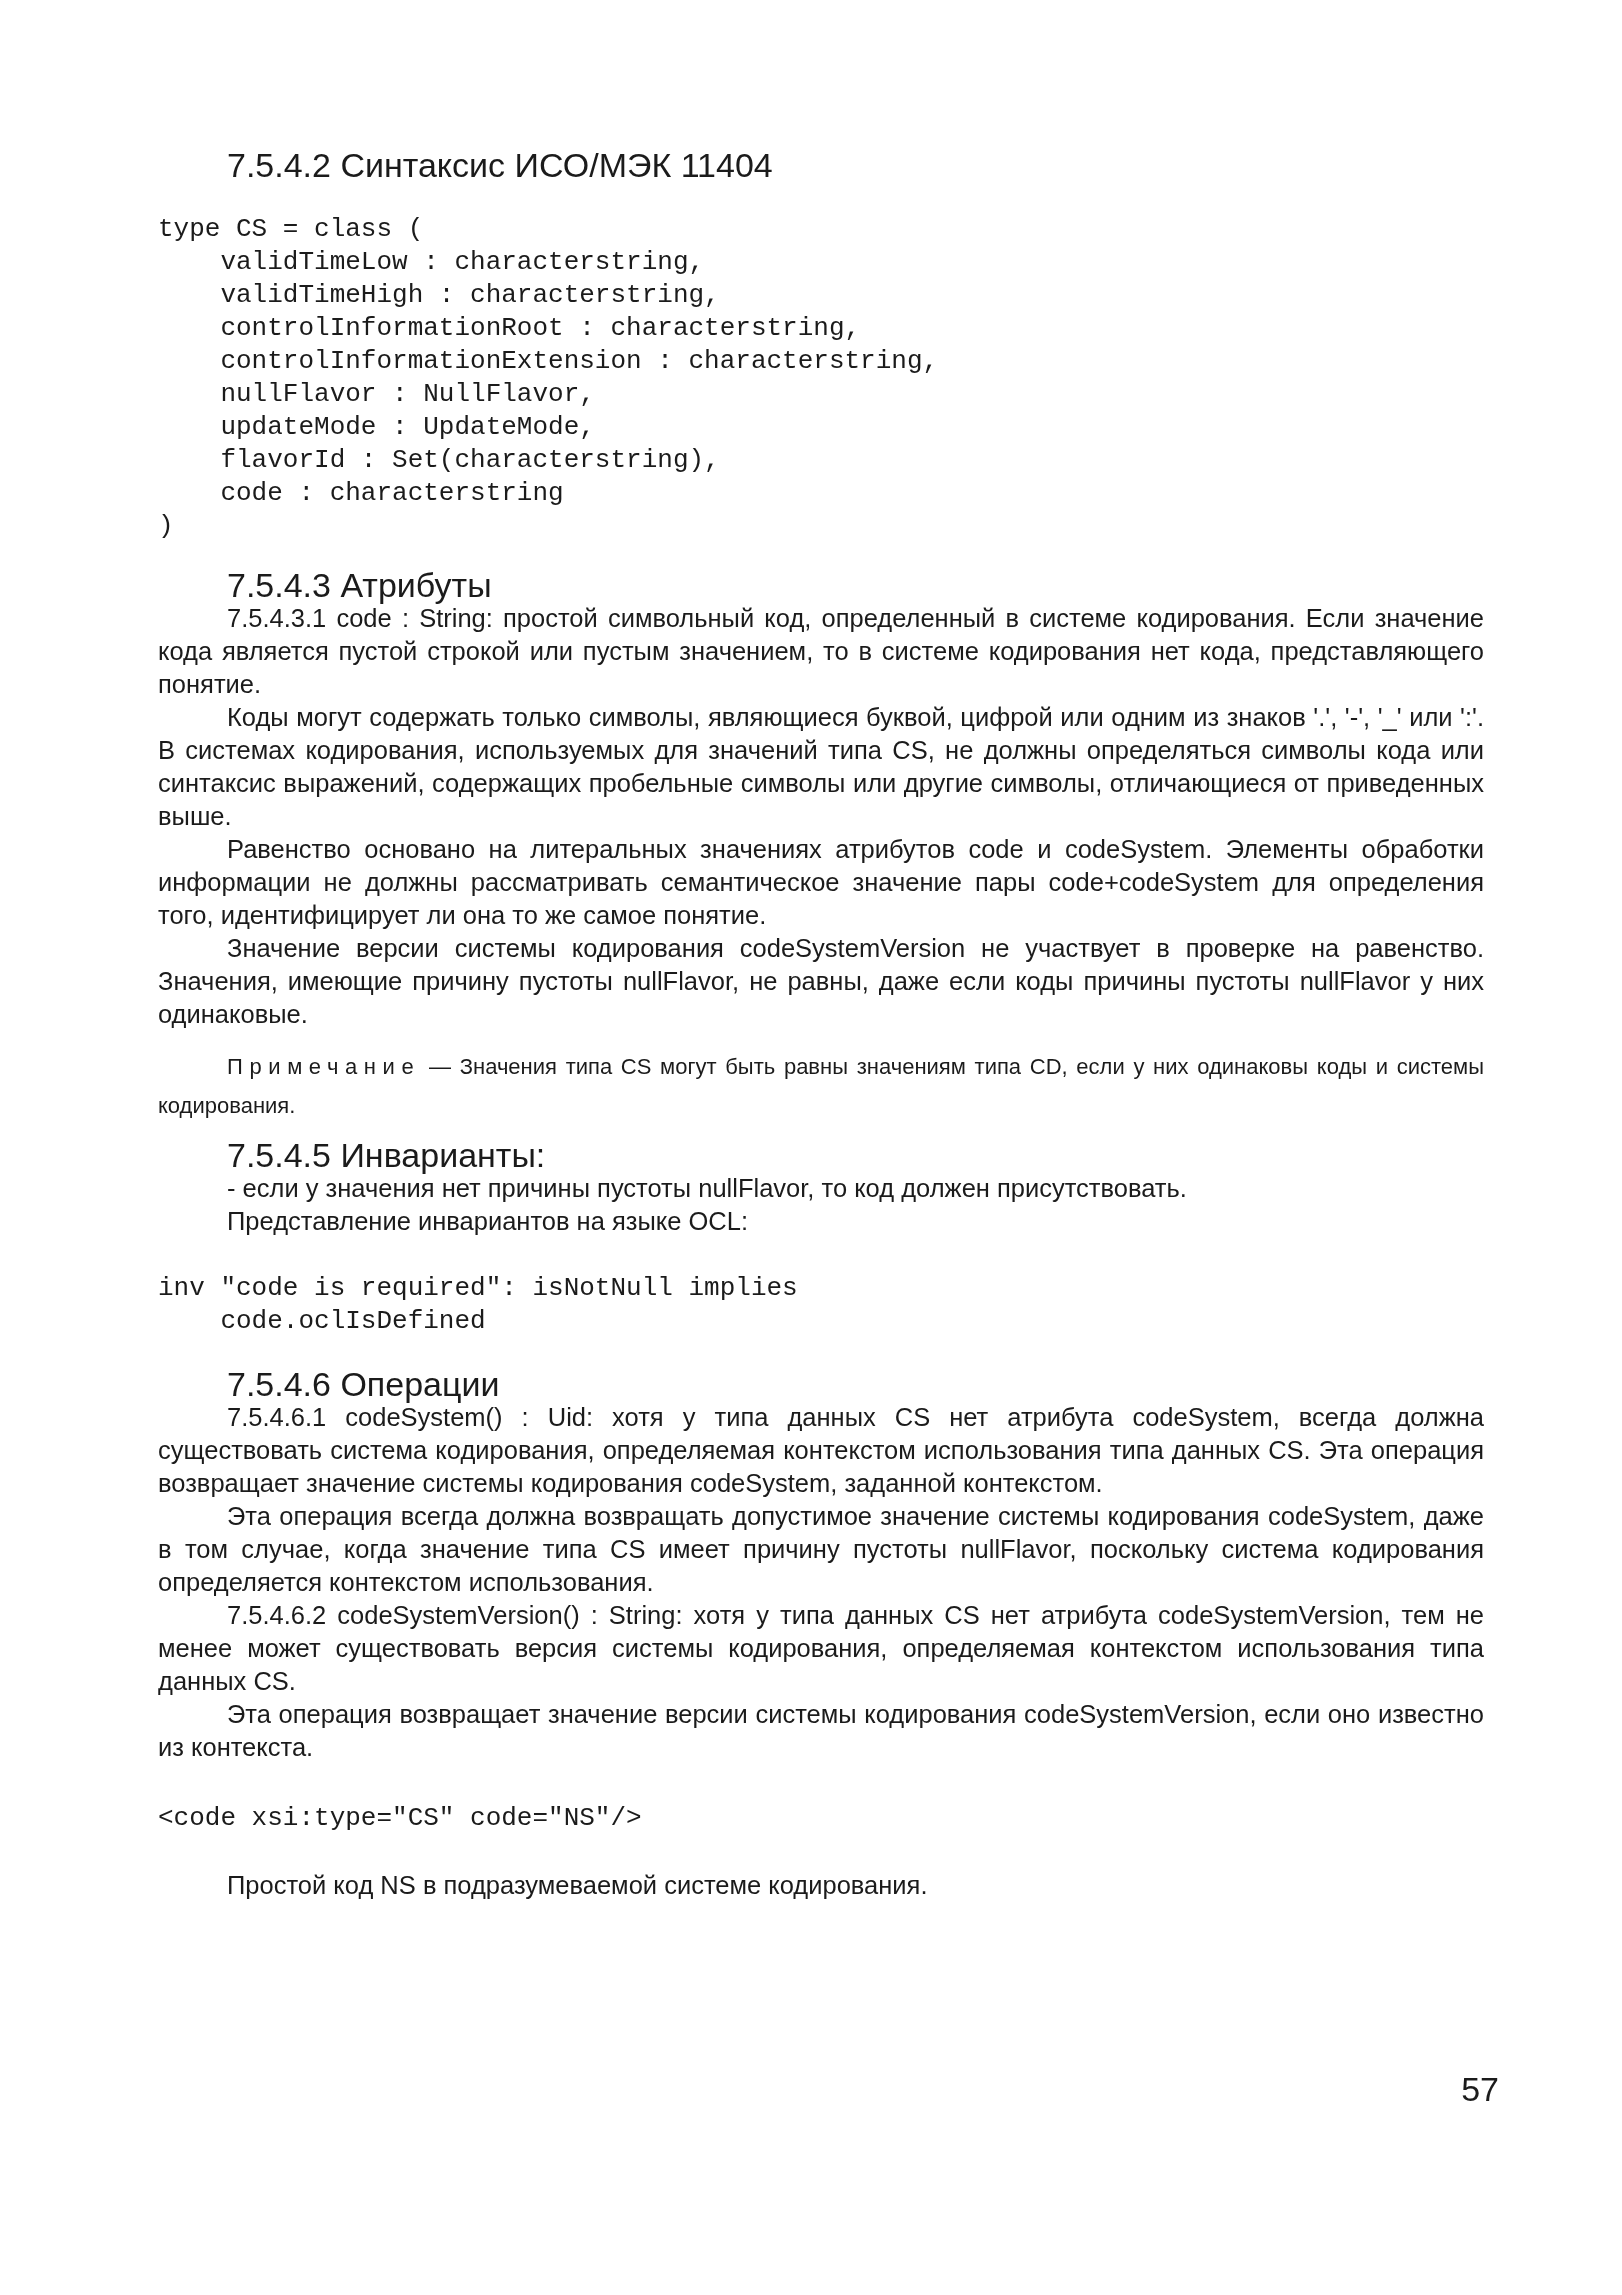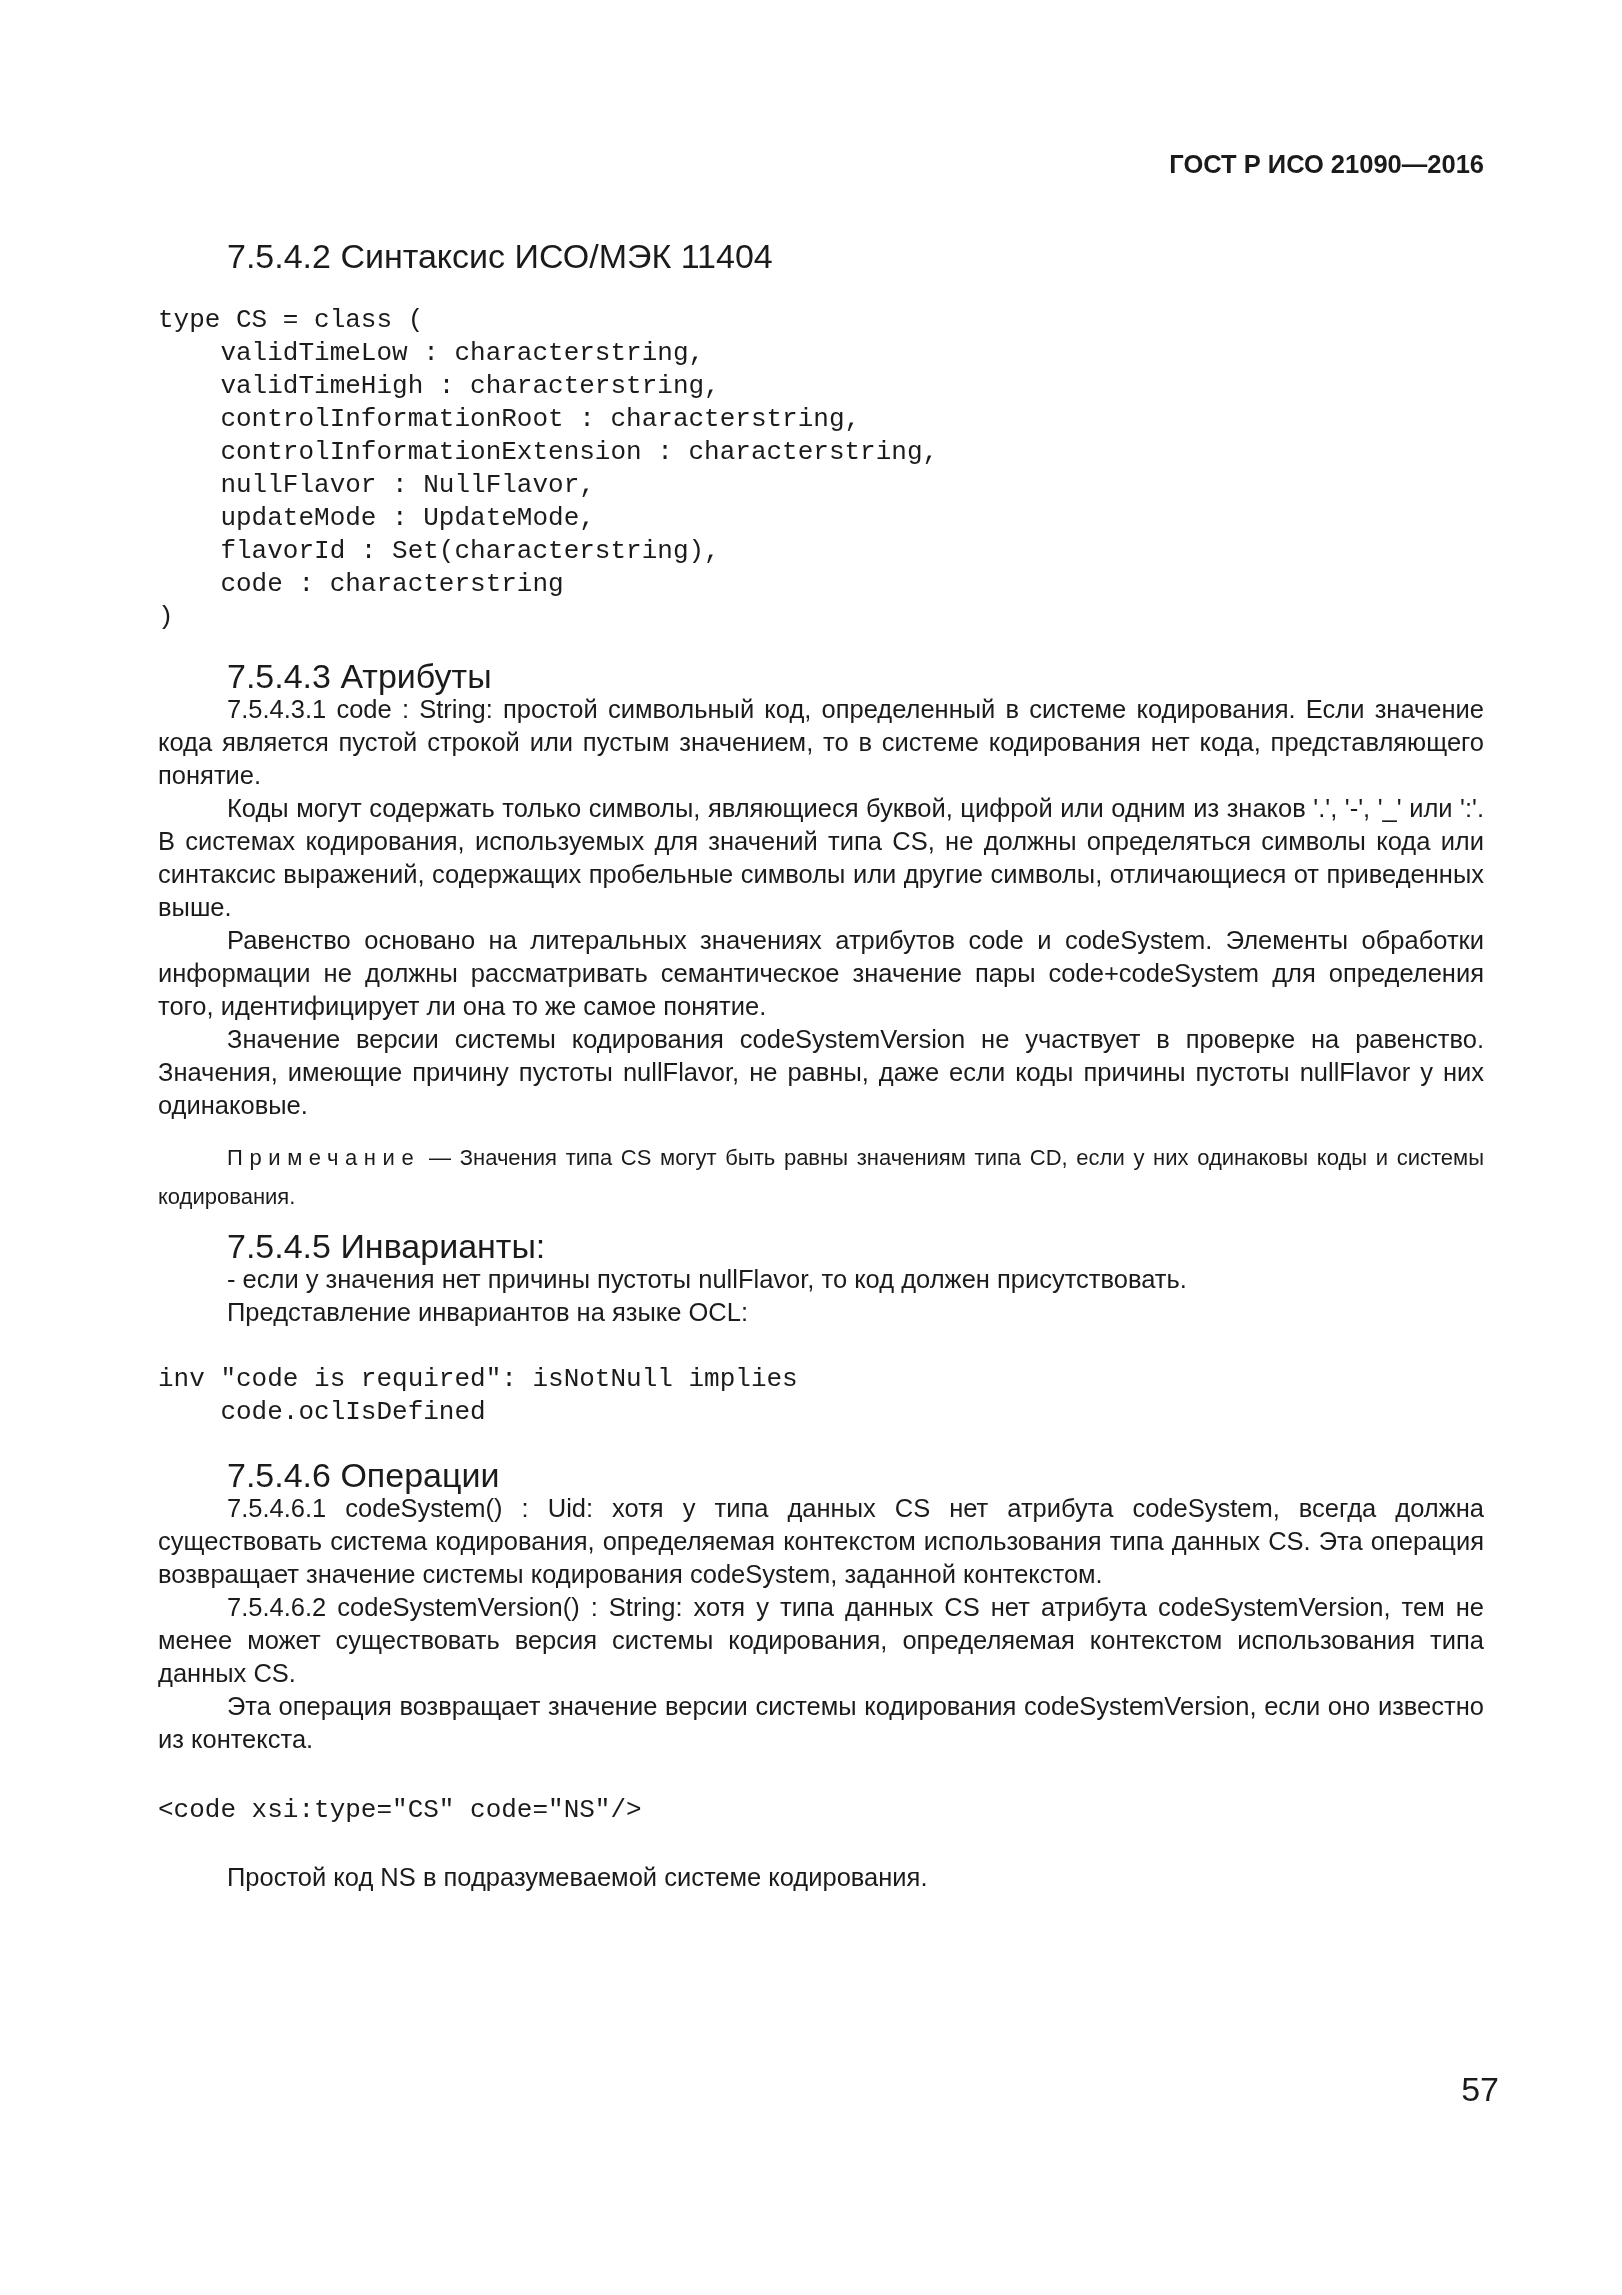--- a/index.html
+++ b/index.html
@@ -58,21 +58,20 @@
     bottom: 191px;
     font-size: 34px;
     line-height: 29px;
   }
 </style>
 </head>
 <body>
 
 <div class="page">
 
-  <div class="doc-header">ГОСТ Р ИСО 21090—2016</div>
 
   <p class="heading">7.5.4.2 Синтаксис ИСО/МЭК 11404</p>
 
   <pre class="code-block">type CS = class (
     validTimeLow : characterstring,
     validTimeHigh : characterstring,
     controlInformationRoot : characterstring,
     controlInformationExtension : characterstring,
     nullFlavor : NullFlavor,
     updateMode : UpdateMode,
@@ -91,20 +90,21 @@
 
   <p class="heading">7.5.4.5 Инварианты:</p>
   <p class="body-par">- если у значения нет причины пустоты nullFlavor, то код должен присутствовать.</p>
   <p class="body-par">Представление инвариантов на языке OCL:</p>
 
   <pre class="code-block small-gap">inv "code is required": isNotNull implies
     code.oclIsDefined</pre>
 
   <p class="heading">7.5.4.6 Операции</p>
   <p class="body-par">7.5.4.6.1 codeSystem() : Uid: хотя у типа данных CS нет атрибута codeSystem, всегда должна существовать система кодирования, определяемая контекстом использования типа данных CS. Эта операция возвращает значение системы кодирования codeSystem, заданной контекстом.</p>
+  <p class="body-par">Эта операция всегда должна возвращать допустимое значение системы кодирования codeSystem, даже в том случае, когда значение типа CS имеет причину пустоты nullFlavor, поскольку система кодирования определяется контекстом использования.</p>
   <p class="body-par">7.5.4.6.2 codeSystemVersion() : String: хотя у типа данных CS нет атрибута codeSystemVersion, тем не менее может существовать версия системы кодирования, определяемая контекстом использования типа данных CS.</p>
   <p class="body-par">Эта операция возвращает значение версии системы кодирования codeSystemVersion, если оно известно из контекста.</p>
 
 
   <pre class="code-block example-gap">&lt;code xsi:type="CS" code="NS"/&gt;</pre>
 
   <p class="body-par">Простой код NS в подразумеваемой системе кодирования.</p>
 
   <div class="page-number">57</div>
 

